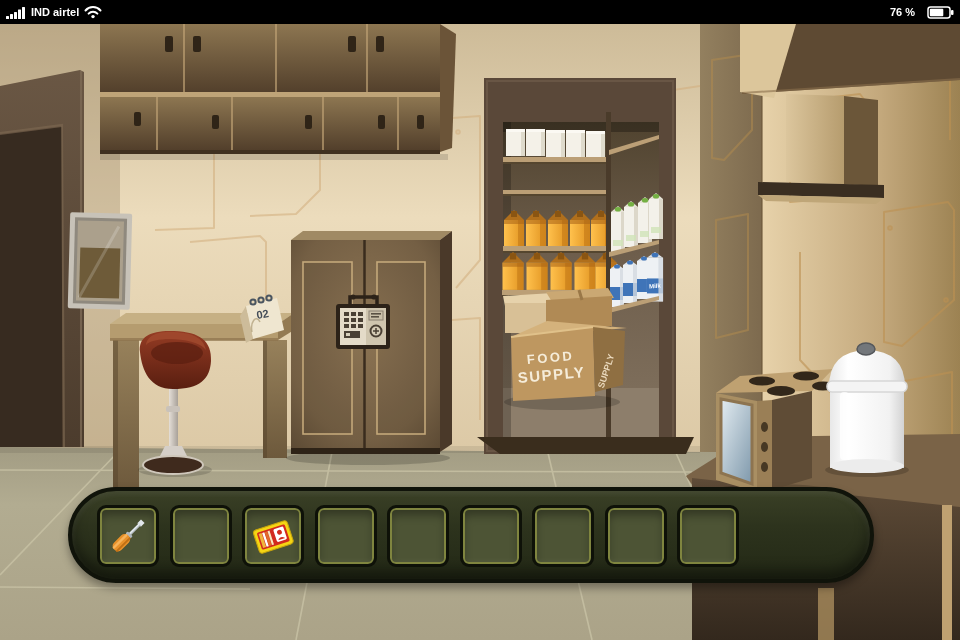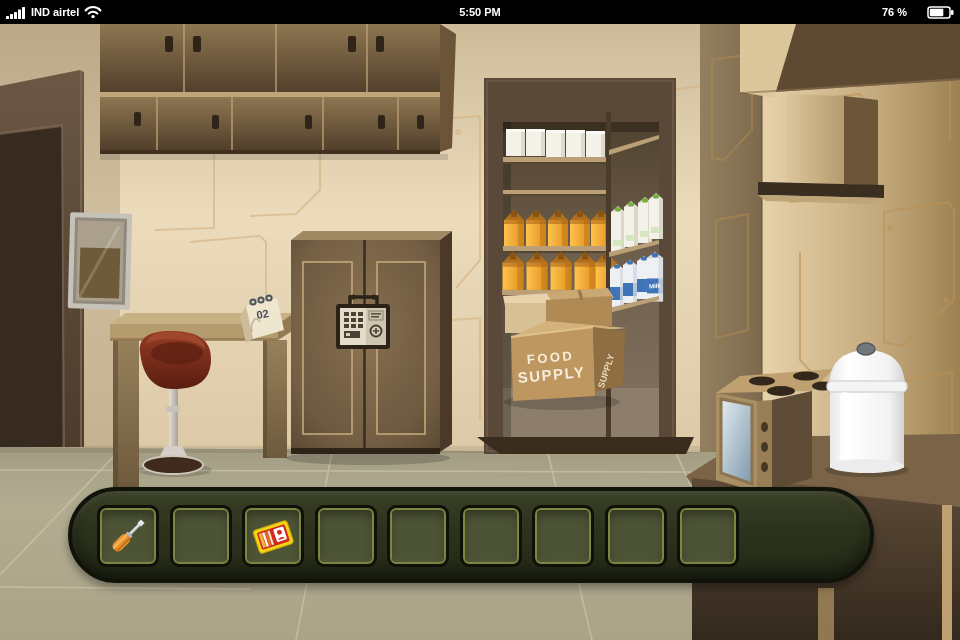--- a/index.html
+++ b/index.html
@@ -3,21 +3,21 @@
 <meta charset="utf-8">
 <style>
   html,body{margin:0;padding:0;background:#222;}
   .screen{position:relative;width:960px;height:640px;overflow:hidden;
           font-family:"Liberation Sans",sans-serif;background:#e6d6b8;}
   
   .statusbar{position:absolute;left:0;top:0;width:960px;height:24px;background:#000;
              z-index:5;display:flex;align-items:center;color:#fff;font-size:11px;font-weight:bold;}
   .sb-left{display:flex;align-items:center;gap:5px;padding-left:6px;}
   .sb-time{position:absolute;left:0;right:0;text-align:center;}
-  .sb-right{position:absolute;right:6px;top:0;height:24px;display:flex;align-items:center;gap:20px;}
+  .sb-right{position:absolute;right:6px;top:0;height:24px;display:flex;align-items:center;gap:12px;}
   
   .scene{position:absolute;left:0;top:0;z-index:1;}
   .scene text{font-family:"Liberation Sans",sans-serif;}
   
   .inv-bar{position:absolute;left:68px;top:487px;width:806px;height:96px;z-index:3;
            box-sizing:border-box;border:4px solid #10130a;border-radius:52px;
            background:linear-gradient(180deg,#3a4026 0%,#2d331d 40%,#232916 100%);
            box-shadow:inset 0 3px 6px rgba(255,255,255,.08), inset 0 -8px 14px rgba(0,0,0,.45),
                       0 5px 9px rgba(0,0,0,.35);}
   .inv-slots{position:absolute;left:25px;top:14px;display:flex;gap:10.5px;}
@@ -47,21 +47,20 @@
       </svg>
       <span>IND airtel</span>
       <svg width="18" height="14">
         <g stroke="#fff" stroke-width="2" fill="none" stroke-linecap="round">
           <path d="M1.5,5.5 A10 10 0 0 1 16.5,5.5"></path>
           <path d="M4.6,8.6 A6 6 0 0 1 13.4,8.6"></path>
         </g>
         <circle cx="9" cy="11.6" r="1.7" fill="#fff"></circle>
       </svg>
     </div>
-    <div class="sb-time">5:50 PM</div>
     <div class="sb-right">
       <span>76 %</span>
       <svg width="27" height="13">
         <rect x="1" y="1" width="22" height="11" rx="2.5" fill="none" stroke="#fff" stroke-width="1.5"></rect>
         <rect x="2.8" y="2.8" width="13.5" height="7.4" rx="1" fill="#fff"></rect>
         <rect x="24" y="4" width="2.5" height="5" rx="1" fill="#fff"></rect>
       </svg>
     </div>
   </div>
 

